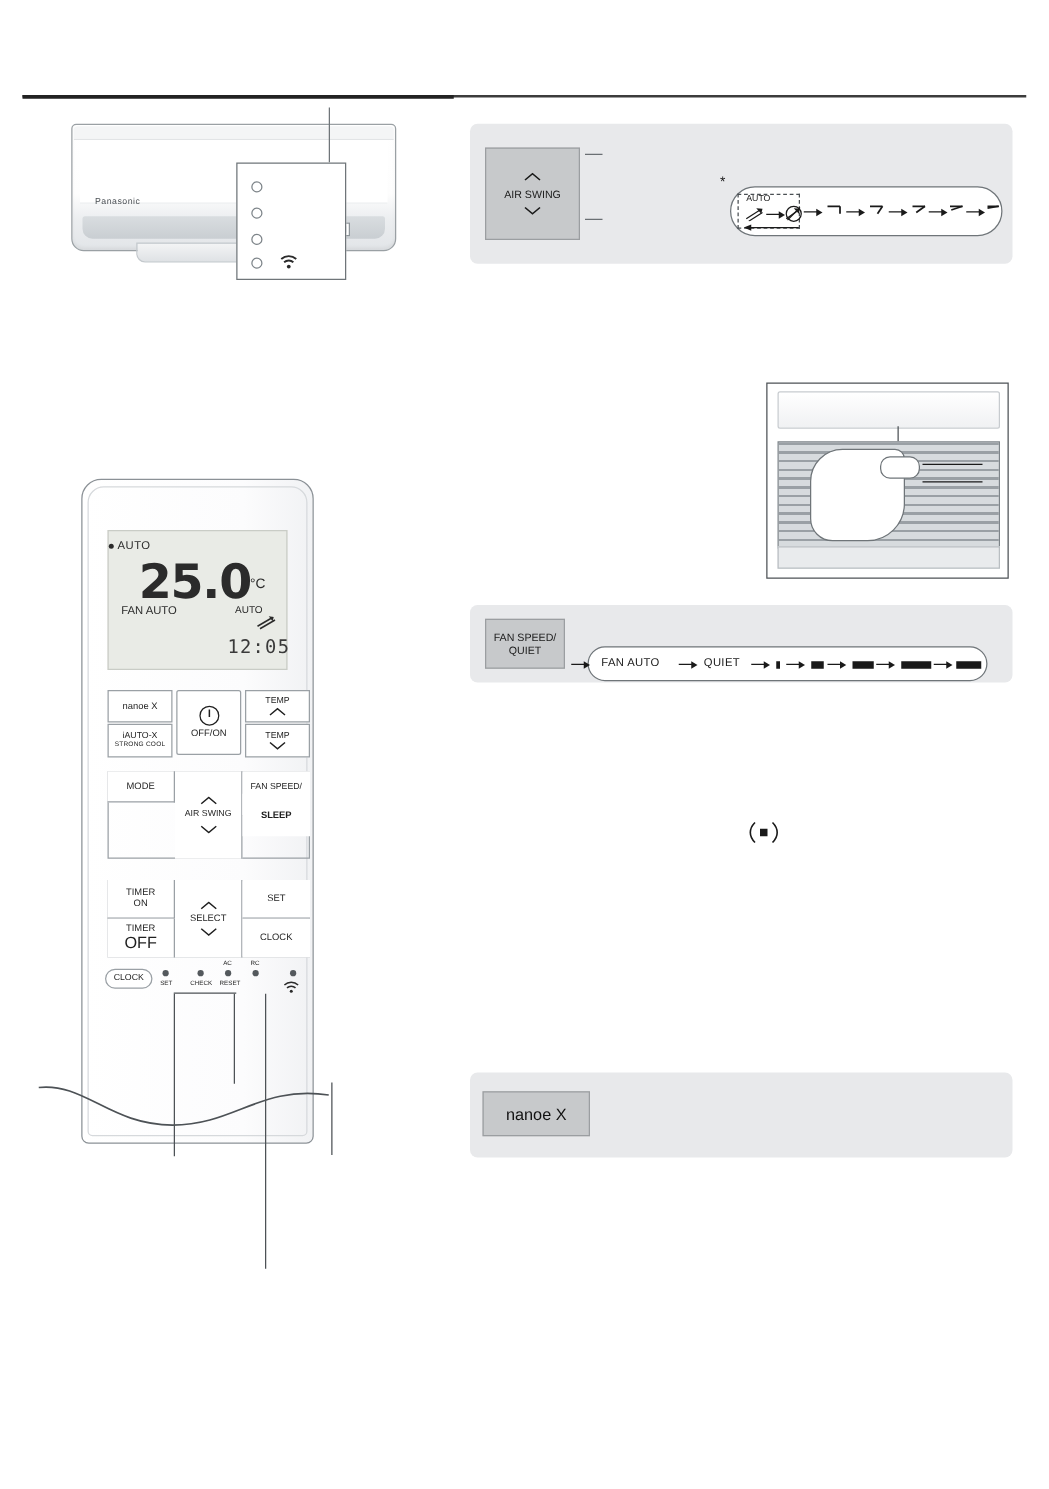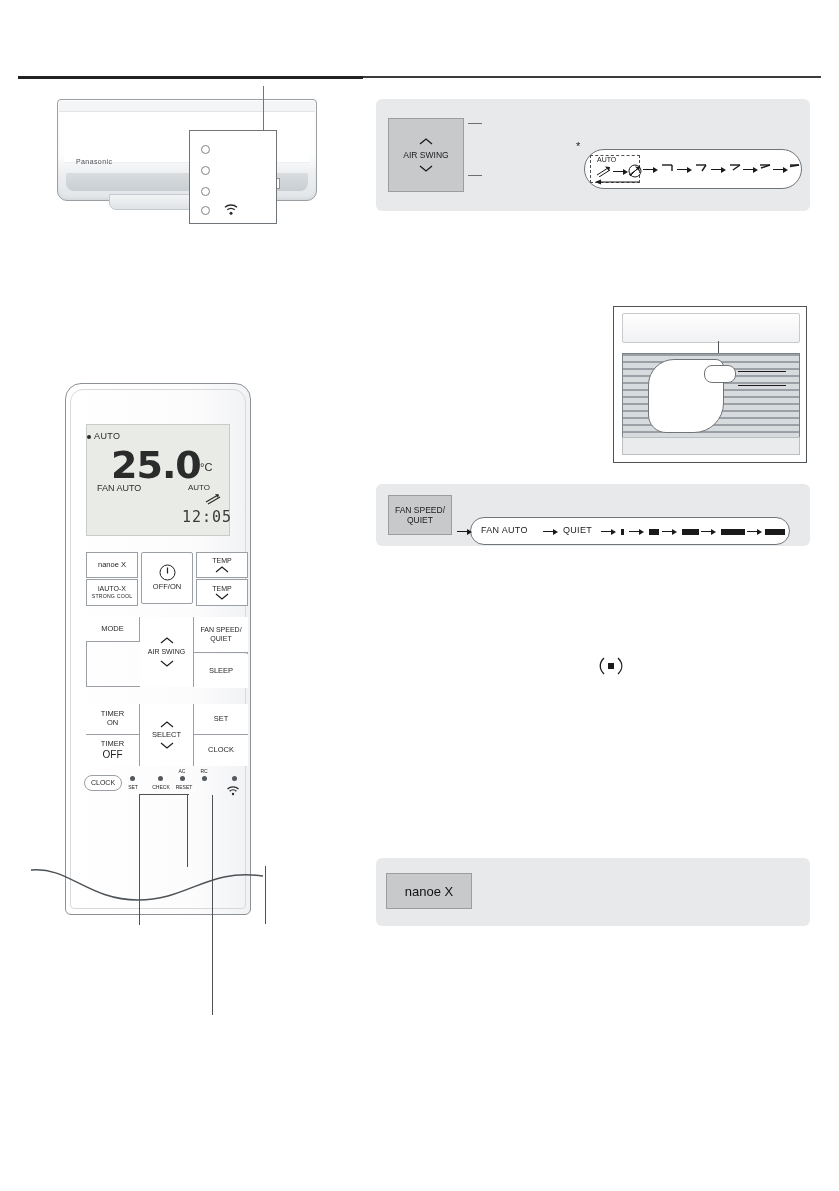--- a/index.html
+++ b/index.html
@@ -550,32 +550,32 @@
       </svg>
     <span style="font-size:7px;">AIR SWING</span>
     <svg class="chev" viewBox="0 0 14 7" style="margin-top:4px;">
         <path d="M1 1 L7 6 L13 1" stroke="#1f1f1f" stroke-width="1.2" fill="none"></path>
       </svg>
   </div>
   <div class="btn" style="left:128px; top:233px; width:54px; height:36px; border:none; border-bottom:1px solid #9aa0a5;">
     <span style="font-size:7px;">FAN SPEED/</span>
     <span style="font-size:7px;">QUIET</span>
   </div>
-  <div class="btn" style="left:128px; top:270px; width:54px; height:34px; border:none;">
+  <div class="btn" style="left:128px; top:251px; width:54px; height:34px; border:none;font-weight:bold;">
     <span style="font-size:7.5px;">SLEEP</span>
   </div>
 
   <div class="grp" style="left:20px; top:320px; width:162px; height:62px;"></div>
   <div class="btn" style="left:20px; top:320px; width:54px; height:31px; border:none; border-right:1px solid #9aa0a5; border-bottom:1px solid #9aa0a5;">
     <span style="font-size:7.5px;">TIMER</span>
     <span style="font-size:7.5px;">ON</span>
   </div>
   <div class="btn" style="left:20px; top:351px; width:54px; height:31px; border:none; border-right:1px solid #9aa0a5;">
     <span style="font-size:7.5px;">TIMER</span>
-    <span style="font-size:10px;">OFF</span>
+    <span style="font-size:13px;">OFF</span>
   </div>
   <div class="btn" style="left:74px; top:320px; width:54px; height:62px; border:none; border-right:1px solid #9aa0a5;">
     <svg class="chev" viewBox="0 0 14 7" style="margin-bottom:3px;">
         <path d="M1 6 L7 1 L13 6" stroke="#1f1f1f" stroke-width="1.2" fill="none"></path>
       </svg>
     <span style="font-size:7.5px;">SELECT</span>
     <svg class="chev" viewBox="0 0 14 7" style="margin-top:3px;">
         <path d="M1 1 L7 6 L13 1" stroke="#1f1f1f" stroke-width="1.2" fill="none"></path>
       </svg>
   </div>

